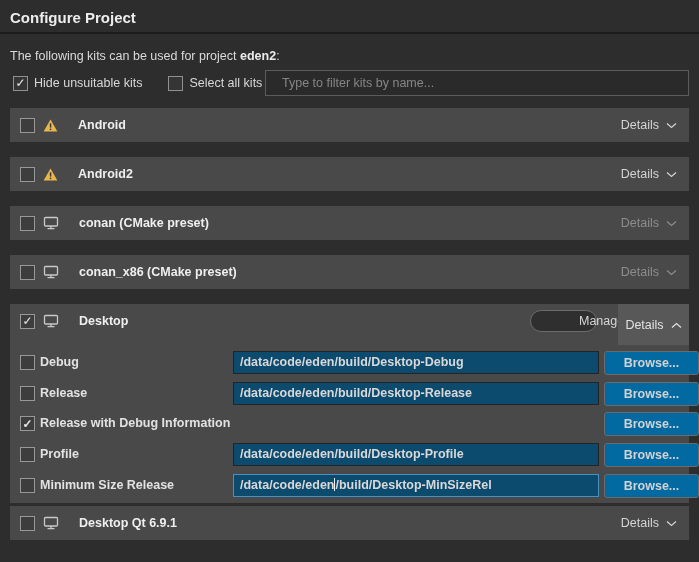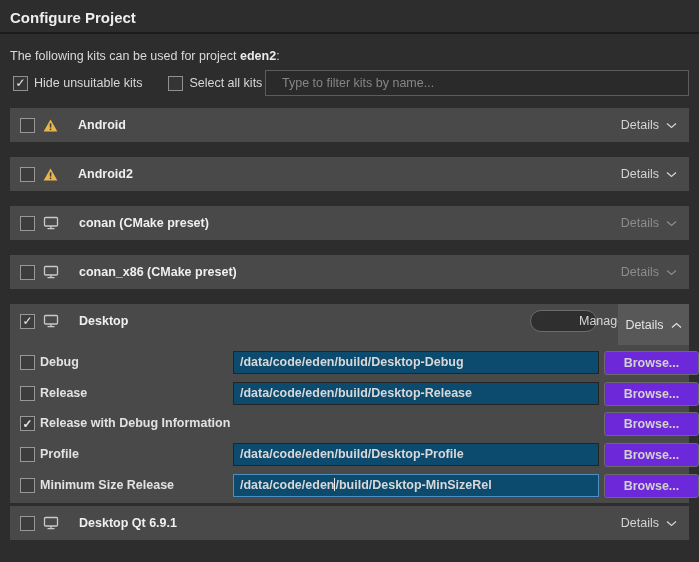--- a/index.html
+++ b/index.html
@@ -72,21 +72,21 @@
   }
   .path-box{
     position:absolute;left:223px;top:0;width:366px;height:23px;box-sizing:border-box;
     background:#0c4a6e;border:1px solid #242424;color:#d8d8d8;
     font-size:12.5px;line-height:21px;padding:0 6px;white-space:nowrap;overflow:hidden;
   }
   .path-box.focused{border-color:#4a8fc3;}
   .caret{display:inline-block;width:1px;height:13px;background:#eeeeee;vertical-align:-2px;}
   .browse-btn{
     position:absolute;left:594px;top:0;width:95px;height:24px;box-sizing:border-box;
-    background:#6d28d9;border:1px solid #6b6b6b;border-radius:3px;color:#d2d2d2;
+    background:#0369a1;border:1px solid #6b6b6b;border-radius:3px;color:#d2d2d2;
     font-size:12.5px;line-height:22px;text-align:center;cursor:default;
   }
 </style>
 </head>
 <body>
 
 <div class="screen">
 
   <div class="page-title">Configure Project</div>
   <div class="title-divider"></div>

